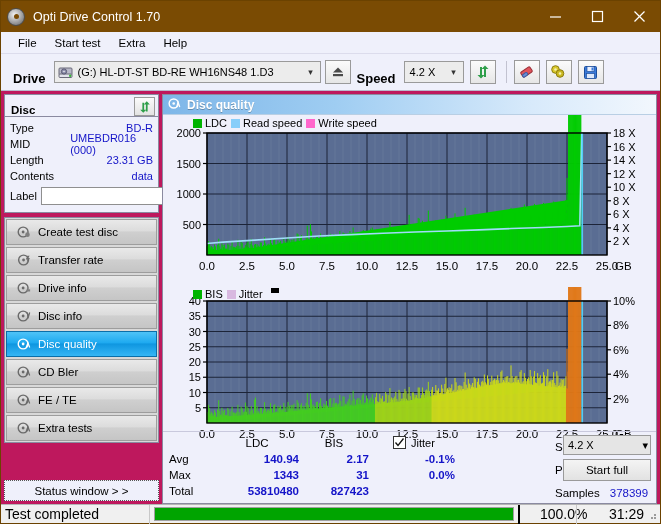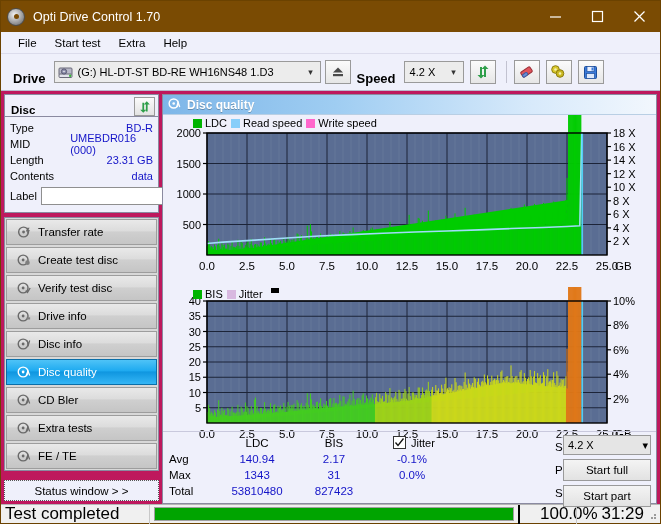--- a/index.html
+++ b/index.html
@@ -246,21 +246,21 @@
     flex: 0 0 auto;
     padding: 3px 6px 2px 6px;
     position: relative;
     height: 72px;
     border-top: 1px solid #c9c9dd;
   }
   .stats table { border-collapse: collapse; font-size: 11.5px; }
   .stats td { padding: 0 0 1px 0; height: 16px; }
   .hdr { text-align: center; color: #000; }
   .rlbl { text-align: left; color: #000; padding-right: 6px; }
-  .num { text-align: center; color: #1414c8; }
+  .num { text-align: right; color: #1414c8; font-weight: bold; }
   .col-ldc { width: 84px; }
   .col-bis { width: 70px; }
   .col-jit { width: 86px; }
 
   .jitbox {
     position: absolute; left: 230px; top: 4px;
     display: flex; align-items: center; gap: 5px;
   }
   .chk {
     width: 13px; height: 13px; background: #fff;
@@ -289,21 +289,21 @@
     display: flex; align-items: center; justify-content: center;
     font-size: 11.5px; margin-bottom: 4px;
   }
 
   
   .statusbar {
     height: 19px; flex: 0 0 auto;
     background: #f0f0f0;
     border-top: 1px solid #b5b5b5;
     display: flex; align-items: center;
-    font-size: 17px;
+    font-size: 14px;
   }
   .sb-cell { height: 19px; display: flex; align-items: center; }
   .sb-msg { width: 148px; padding-left: 4px; }
   .sb-prog {
     flex: 1 1 auto; padding: 2px 4px;
     display: flex; align-items: center;
     border-left: 1px solid #c8c8c8;
   }
   .pbar { flex: 1 1 auto; height: 14px; background: #fff; border: 1px solid #a0a0a0; position: relative; }
   .pfill { position: absolute; left: 0; top: 0; bottom: 0; background: #00a400; }
@@ -447,46 +447,36 @@
               </svg>
             </span>
           </div>
         </div>
       </div>
 
       <div class="navlist">
         <div class="navbtn">
           <span class="ico">
             <svg width="14" height="14" viewBox="0 0 16 16">
-                <circle cx="7.5" cy="8" r="5.6" fill="none" stroke="#6a6a6a" stroke-width="1.6"></circle>
-                <circle cx="7.5" cy="8" r="1.6" fill="#6a6a6a"></circle>
-                <path d="M12 3 L14.5 3 L12.5 6 L15 6 L11 11 L12 7.5 L10 7.5 Z" fill="#6a6a6a"></path>
-              </svg>
-          </span>
-          <span class="lbl">Transfer rate</span>
-        </div>
-        <div class="navbtn">
-          <span class="ico">
-            <svg width="14" height="14" viewBox="0 0 16 16">
                 <circle cx="7" cy="8" r="5.6" fill="none" stroke="#6a6a6a" stroke-width="1.6"></circle>
                 <circle cx="7" cy="8" r="1.6" fill="#6a6a6a"></circle>
                 <circle cx="12" cy="11" r="2.6" fill="#7e7e7e"></circle>
               </svg>
           </span>
           <span class="lbl">Create test disc</span>
         </div>
         <div class="navbtn">
           <span class="ico">
             <svg width="14" height="14" viewBox="0 0 16 16">
-                <circle cx="7" cy="8" r="5.6" fill="none" stroke="#6a6a6a" stroke-width="1.6"></circle>
-                <circle cx="7" cy="8" r="1.6" fill="#6a6a6a"></circle>
-                <path d="M10 11 L12 13 L15 8" fill="none" stroke="#6a6a6a" stroke-width="1.6"></path>
+                <circle cx="7.5" cy="8" r="5.6" fill="none" stroke="#6a6a6a" stroke-width="1.6"></circle>
+                <circle cx="7.5" cy="8" r="1.6" fill="#6a6a6a"></circle>
+                <path d="M12 3 L14.5 3 L12.5 6 L15 6 L11 11 L12 7.5 L10 7.5 Z" fill="#6a6a6a"></path>
               </svg>
           </span>
-          <span class="lbl">Verify test disc</span>
+          <span class="lbl">Transfer rate</span>
         </div>
         <div class="navbtn">
           <span class="ico">
             <svg width="14" height="14" viewBox="0 0 16 16">
                 <circle cx="7" cy="8" r="5.6" fill="none" stroke="#6a6a6a" stroke-width="1.6"></circle>
                 <circle cx="7" cy="8" r="1.6" fill="#6a6a6a"></circle>
                 <rect x="11" y="9.5" width="4" height="2.5" fill="#7e7e7e"></rect>
               </svg>
           </span>
           <span class="lbl">Drive info</span>
@@ -522,31 +512,31 @@
           <span class="lbl">CD Bler</span>
         </div>
         <div class="navbtn">
           <span class="ico">
             <svg width="14" height="14" viewBox="0 0 16 16">
                 <circle cx="7" cy="8" r="5.6" fill="none" stroke="#6a6a6a" stroke-width="1.6"></circle>
                 <circle cx="7" cy="8" r="1.6" fill="#6a6a6a"></circle>
                 <path d="M10.5 12 L12.5 6.5 L14.5 12" fill="none" stroke="#6a6a6a" stroke-width="1.4"></path>
               </svg>
           </span>
-          <span class="lbl">Extra tests</span>
+          <span class="lbl">FE / TE</span>
         </div>
         <div class="navbtn">
           <span class="ico">
             <svg width="14" height="14" viewBox="0 0 16 16">
                 <circle cx="7" cy="8" r="5.6" fill="none" stroke="#6a6a6a" stroke-width="1.6"></circle>
                 <circle cx="7" cy="8" r="1.6" fill="#6a6a6a"></circle>
                 <path d="M10.5 12 L12.5 6.5 L14.5 12" fill="none" stroke="#6a6a6a" stroke-width="1.4"></path>
               </svg>
           </span>
-          <span class="lbl">FE / TE</span>
+          <span class="lbl">Extra tests</span>
         </div>
       </div>
 
       <div class="left-spacer"></div>
 
       <div class="statuswin">
         <span>Status window &gt; &gt;</span>
       </div>
     </div>
 
@@ -2264,23 +2254,20 @@
         </div>
 
         <div class="rbtns">
           <div class="rcombo">
             <span class="cbtext">4.2 X</span>
             <span class="chev">▾</span>
           </div>
           <div class="rbtn">
             <span>Start full</span>
           </div>
-          <div class="rbtn">
-            <span>Start part</span>
-          </div>
         </div>
       </div>
 
     </div>
   </div>
 
   <div class="statusbar">
     <div class="sb-cell sb-msg">Test completed</div>
     <div class="sb-cell sb-prog">
       <div class="pbar">

